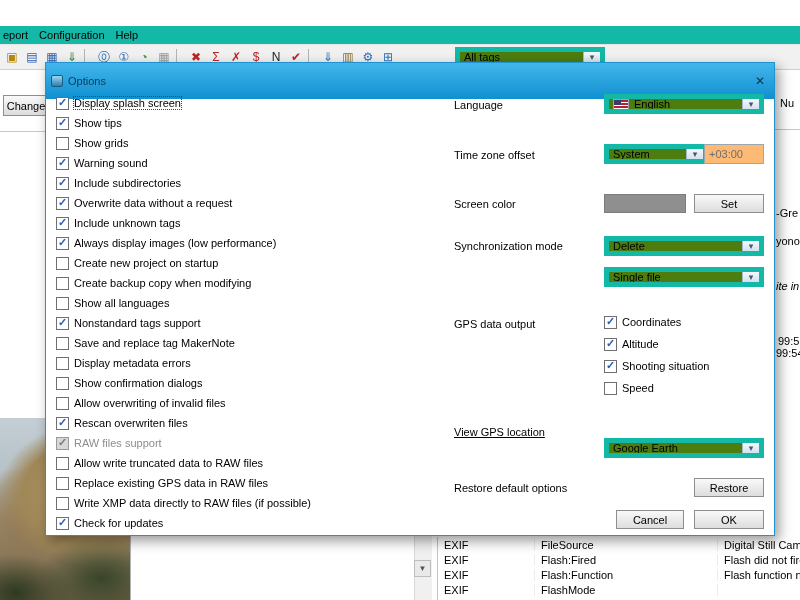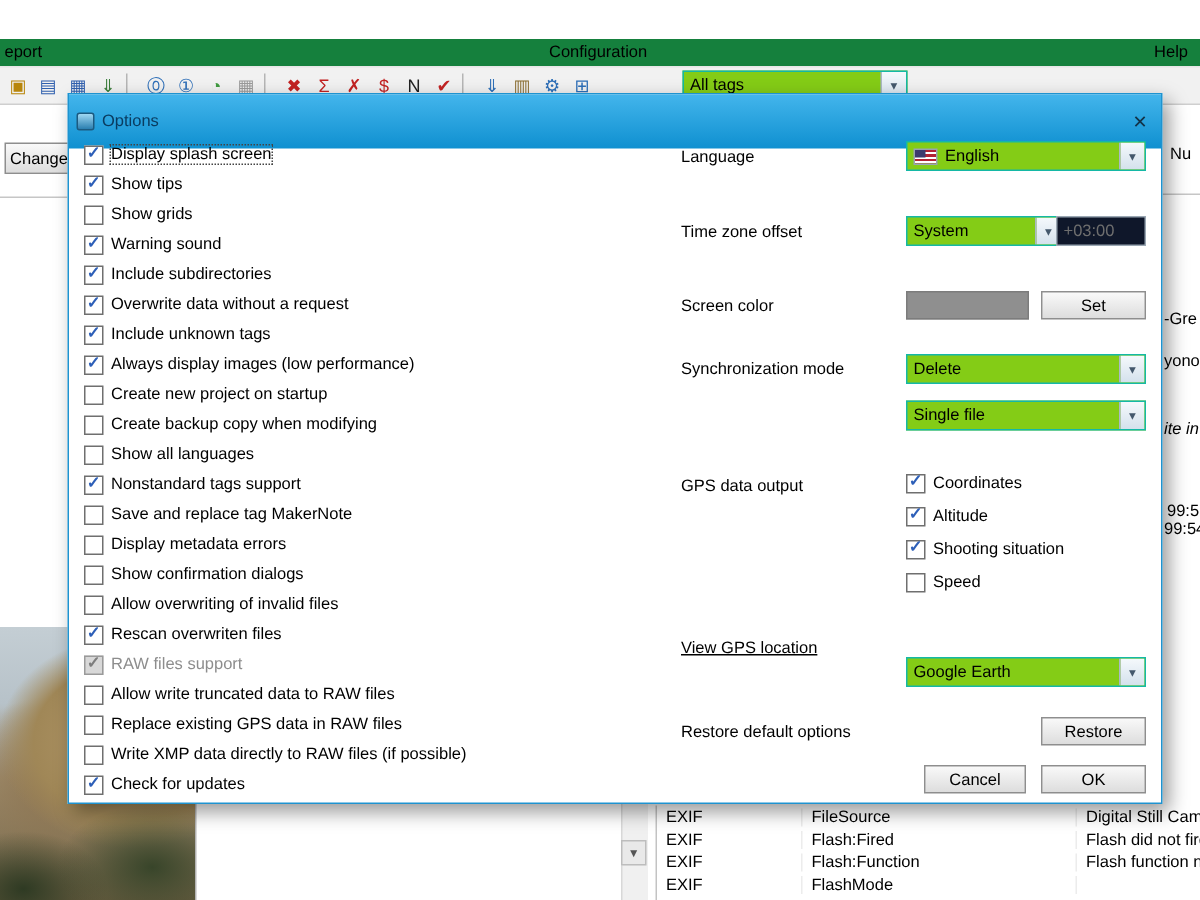--- a/index.html
+++ b/index.html
@@ -1,39 +1,39 @@
 <!DOCTYPE html>
 <html><head>
 <meta charset="utf-8">
 <style>
   html,body{margin:0;padding:0;background:#d4d0c8;}
   .stage{position:relative;width:800px;height:600px;background:#ffffff;overflow:hidden;
          font-family:"Liberation Sans",sans-serif;font-size:11px;color:#000;}
 
   
-  .menubar{position:absolute;left:0;top:26px;width:100%;height:18px;background:#15803d;display:flex;align-items:center;justify-content:space-between;}
+  .menubar{position:absolute;left:0;top:26px;width:100%;height:18px;background:#14b8a6;display:flex;align-items:center;}
   .menu-item{padding:2px 8px 2px 3px;white-space:nowrap;}
 
   
   .toolbar{position:absolute;left:0;top:44px;width:100%;height:24px;background:#f1f1f1;
            border-top:1px solid #e6e6e6;border-bottom:1px solid #cfcfcf;}
   .toolbar-icons{position:absolute;left:2px;top:1px;height:22px;display:flex;align-items:center;}
   .tbicon{width:20px;height:18px;display:flex;align-items:center;justify-content:center;font-size:12px;}
   .tbicon.sep{width:7px;height:16px;border-left:1px solid #b5b5b5;margin:0 2px;}
   .tags-combo{position:absolute;left:455px;top:2px;width:150px;}
 
   
-  .combo{position:relative;box-sizing:border-box;border:1px solid #14b8a6;background:#84cc16;height:20px;
+  .combo{position:relative;box-sizing:border-box;border:5px solid #14b8a6;background:#4d7c0f;height:20px;
          display:flex;align-items:center;padding:0 20px 0 4px;white-space:nowrap;overflow:hidden;}
   .combo .arrow{position:absolute;right:0;top:0;bottom:0;width:16px;border-left:1px solid #aab8c5;
                 background:linear-gradient(#f5f9fc,#d4e1ec);display:flex;align-items:center;justify-content:center;
                 color:#44586c;font-size:9px;}
   .btn{box-sizing:border-box;border:1px solid #8e8e8e;background:linear-gradient(#f9f9f9,#dddddd);
        display:flex;align-items:center;justify-content:center;white-space:nowrap;}
-  .txt-input{box-sizing:border-box;border:1px solid #9aa7b3;background:#0f172a;color:#6e6e6e;
+  .txt-input{box-sizing:border-box;border:1px solid #9aa7b3;background:#fdba74;color:#6e6e6e;
              font-family:"Liberation Sans",sans-serif;font-size:11px;padding:0 4px;}
 
   
   .change-btn{position:absolute;left:3px;top:95px;width:46px;height:21px;}
   .hline-left{position:absolute;left:0;top:131px;width:45px;height:1px;background:#c6c6c6;}
   .hline-right{position:absolute;left:775px;top:129px;width:25px;height:1px;background:#c6c6c6;}
   .frag{position:absolute;white-space:nowrap;}
 
   .photo{position:absolute;left:0;top:418px;width:130px;height:182px;
     background:

